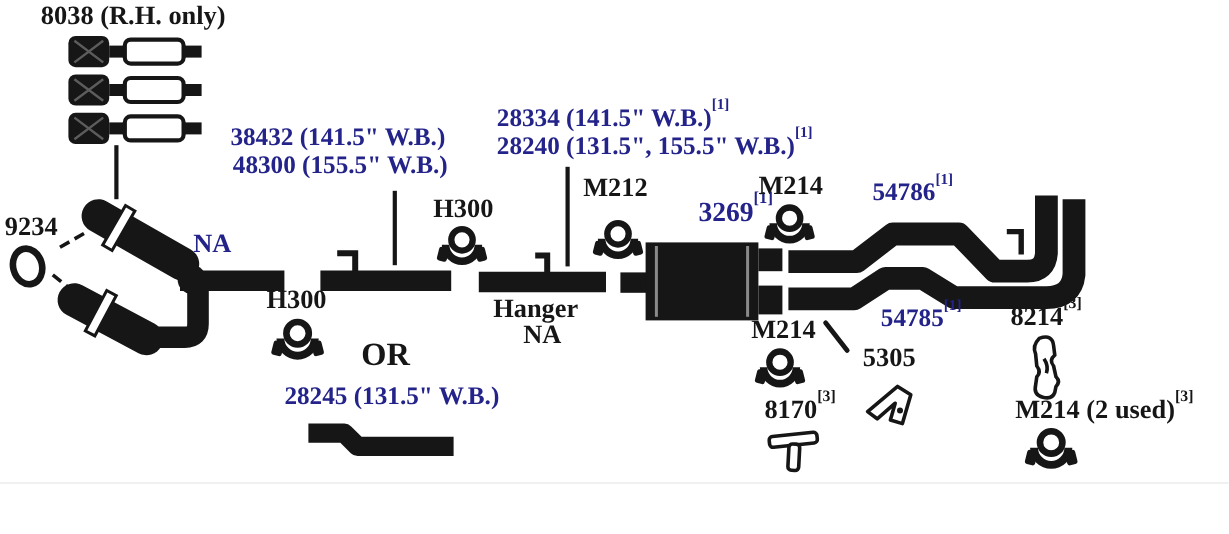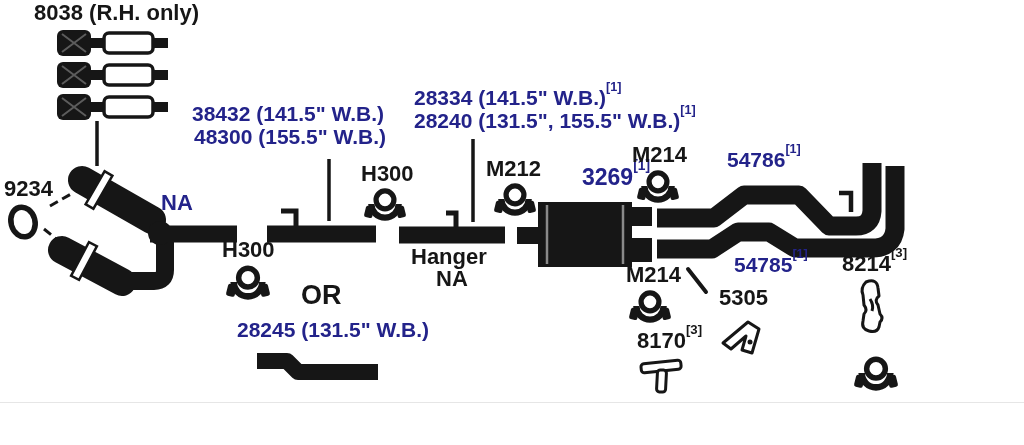--- a/index.html
+++ b/index.html
@@ -1,17 +1,17 @@
 <!DOCTYPE html>
 <html><head>
 <meta charset="utf-8">
 <style>
   html,body{margin:0;padding:0;background:#ffffff;}
   #stage{position:relative;width:1024px;height:445px;background:#ffffff;overflow:hidden;
-         font-family:Liberation Sans, sans-serif;}
+         font-family:Liberation Serif, serif;}
   .lbl{position:absolute;font-weight:700;font-size:21px;color:#161616;white-space:nowrap;
        line-height:1.05;letter-spacing:0;}
   .blue{color:#23238a;}
   .sz22{font-size:22px;}
   .sz23{font-size:23px;margin-left:28px;}
   .sz27{font-size:27px;text-align:right;}
   .lbl sup{font-size:0.60em;font-weight:700;position:relative;top:-0.45em;line-height:0;}
   #art{position:absolute;left:0;top:0;}
   .divider{position:absolute;left:0;top:402px;width:1024px;height:1px;background:#e6e6e6;}
 </style>
@@ -126,29 +126,30 @@
 
   <div class="lbl sz22" style="left:4px;top:177px"><span>9234</span></div>
   <div class="lbl blue sz22" style="left:161px;top:191px"><span>NA</span></div>
 
   <div class="lbl sz22" style="left:222px;top:238px"><span>H300</span></div>
   <div class="lbl sz22" style="left:361px;top:162px"><span>H300</span></div>
 
   <div class="lbl sz22" style="left:411px;top:245px"><span>Hanger</span></div>
   <div class="lbl sz22" style="left:436px;top:267px"><span>NA</span></div>
 
-  <div class="lbl sz22" style="left:486px;top:157px"><span>M212</span></div>
+  <div class="lbl sz22" style="left:486px;top:144px"><span>M212</span></div>
   <div class="lbl blue sz23" style="left:554px;top:165px"><span>3269</span><sup>[1]</sup></div>
   <div class="lbl sz22" style="left:632px;top:143px"><span>M214</span></div>
 
   <div class="lbl blue" style="left:727px;top:149px"><span>54786</span><sup>[1]</sup></div>
   <div class="lbl blue" style="left:734px;top:254px"><span>54785</span><sup>[1]</sup></div>
 
   <div class="lbl sz22" style="left:626px;top:263px"><span>M214</span></div>
   <div class="lbl sz22" style="left:719px;top:286px"><span>5305</span></div>
   <div class="lbl sz22" style="left:637px;top:329px"><span>8170</span><sup>[3]</sup></div>
   <div class="lbl sz22" style="left:842px;top:252px"><span>8214</span><sup>[3]</sup></div>
+  <div class="lbl sz22" style="left:846px;top:329px"><span>M214 (2 used)</span><sup>[3]</sup></div>
 
   <div class="lbl sz27" style="left:301px;top:281px"><span>OR</span></div>
   <div class="lbl blue" style="left:237px;top:319px"><span>28245 (131.5" W.B.)</span></div>
 
   <div class="divider"></div>
 </div>
 
 </body></html>

